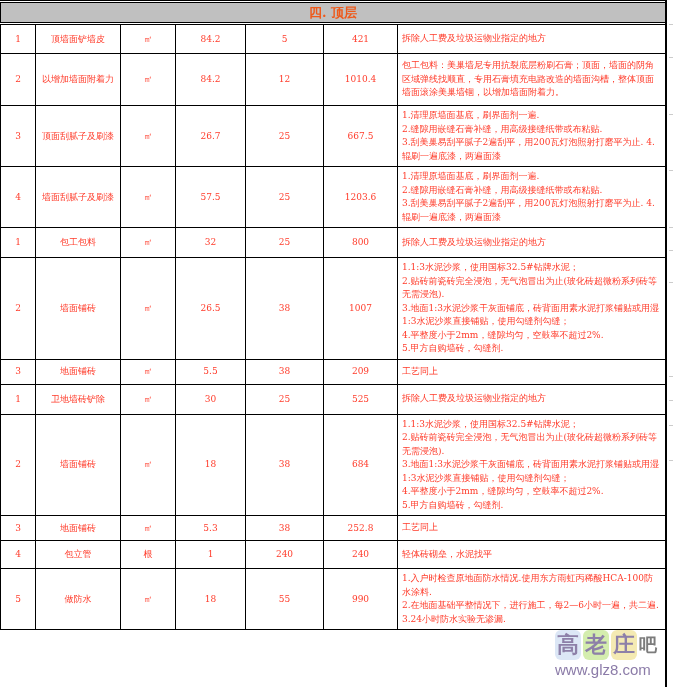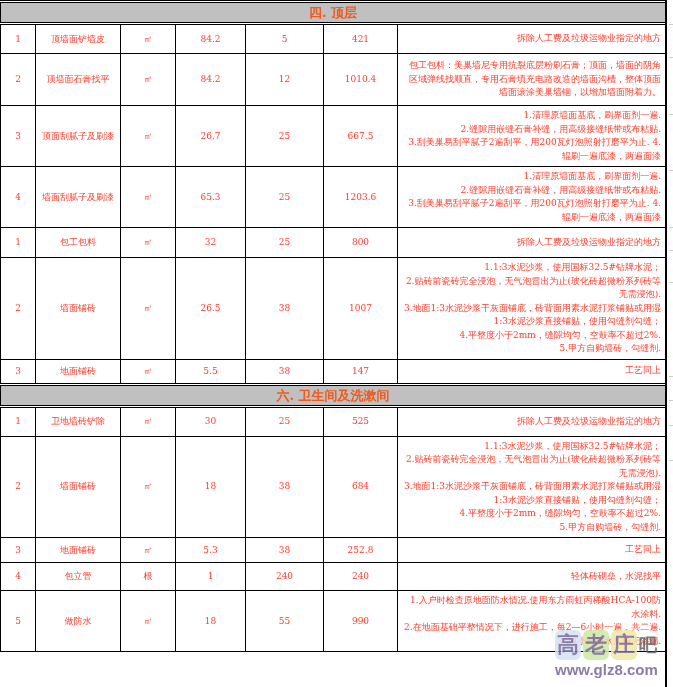--- a/index.html
+++ b/index.html
@@ -2,34 +2,34 @@
 <html><head>
 <meta charset="utf-8">
 <style>
   html, body { margin: 0; padding: 0; background: #ffffff; }
   body { width: 673px; height: 687px; overflow: hidden; position: relative;
          font-family: "DejaVu Serif", "Liberation Serif", serif; }
   .sheet { position: absolute; left: 0; top: 0; width: 665px; }
   table { border-collapse: collapse; table-layout: fixed; width: 665px; }
   td { border: 1px solid #000; color: #ff3b2a; font-size: 9px; text-align: center;
        vertical-align: middle; padding: 0 2px; line-height: 13px; overflow: hidden; }
-  td.desc { text-align: right; padding: 3px 4px; line-height: 13.5px; }
+  td.desc { text-align: left; padding: 3px 4px; line-height: 13.5px; }
   tr.section td { background: #c0c0c0; color: #ee5a1c; font-weight: bold; font-size: 13px;
                   height: 19px; border-top: 3px double #000; border-bottom: 3px double #000; }
   .edge { position: absolute; left: 665px; top: 0; width: 8px; height: 687px;
           border-left: 2px solid #000; background: #fff; }
   .edge .tick { position: absolute; left: 2px; width: 6px; border-top: 1px solid #ccc; }
   .watermark { position: absolute; left: 555px; top: 630px; width: 118px; height: 57px;
                pointer-events: none; }
   .wm-chars { display: flex; gap: 2px; align-items: flex-end; }
   .wm-chars span { display: inline-block; width: 26px; height: 30px; border-radius: 6px;
                    font-size: 22px; line-height: 30px; text-align: center; color: #7a6a9a;
                    font-family: "DejaVu Sans", sans-serif; font-weight: bold; opacity: 0.85; }
   .wm-url { font-family: "Liberation Sans", sans-serif; font-size: 15px; color: #8b7ba8;
-            font-weight: bold; margin-top: 1px; }
+            font-weight: normal; margin-top: 1px; }
 </style>
 </head>
 <body>
 
 <div class="sheet">
   <table>
     <colgroup>
       <col style="width:35px">
         <col style="width:85px">
         <col style="width:55px">
@@ -48,21 +48,21 @@
           <td>㎡</td>
           <td>84.2</td>
           <td>5</td>
           <td>421</td>
           <td class="desc">
             <div>拆除人工费及垃圾运物业指定的地方</div>
           </td>
         </tr>
         <tr style="height: 52px;">
           <td>2</td>
-          <td>顶墙面石膏找平</td>
+          <td>以增加墙面附着力</td>
           <td>㎡</td>
           <td>84.2</td>
           <td>12</td>
           <td>1010.4</td>
           <td class="desc">
             <div>包工包料：美巢墙尼专用抗裂底层粉刷石膏；顶面，墙面的阴角区域弹线找顺直，专用石膏填充电路改造的墙面沟槽，整体顶面墙面滚涂美巢墙锢，以增加墙面附着力。</div>
           </td>
         </tr>
         <tr style="height: 57px;">
           <td>3</td>
@@ -74,21 +74,21 @@
           <td class="desc">
             <div>1.清理原墙面基底，刷界面剂一遍.</div>
             <div>2.缝隙用嵌缝石膏补缝，用高级接缝纸带或布粘贴.</div>
             <div>3.刮美巢易刮平腻子2遍刮平，用200瓦灯泡照射打磨平为止. 4.辊刷一遍底漆，两遍面漆</div>
           </td>
         </tr>
         <tr style="height: 57px;">
           <td>4</td>
           <td>墙面刮腻子及刷漆</td>
           <td>㎡</td>
-          <td>65.3</td>
+          <td>57.5</td>
           <td>25</td>
           <td>1203.6</td>
           <td class="desc">
             <div>1.清理原墙面基底，刷界面剂一遍.</div>
             <div>2.缝隙用嵌缝石膏补缝，用高级接缝纸带或布粘贴.</div>
             <div>3.刮美巢易刮平腻子2遍刮平，用200瓦灯泡照射打磨平为止. 4.辊刷一遍底漆，两遍面漆</div>
           </td>
         </tr>
         <tr style="height: 30px;">
           <td>1</td>
@@ -115,27 +115,24 @@
             <div>4.平整度小于2mm，缝隙均匀，空鼓率不超过2%.</div>
             <div>5.甲方自购墙砖，勾缝剂.</div>
           </td>
         </tr>
         <tr style="height: 25px;">
           <td>3</td>
           <td>地面铺砖</td>
           <td>㎡</td>
           <td>5.5</td>
           <td>38</td>
-          <td>147</td>
+          <td>209</td>
           <td class="desc">
             <div>工艺同上</div>
           </td>
-        </tr>
-        <tr class="section">
-          <td colspan="7">六. 卫生间及洗漱间</td>
         </tr>
         <tr style="height: 30px;">
           <td>1</td>
           <td>卫地墙砖铲除</td>
           <td>㎡</td>
           <td>30</td>
           <td>25</td>
           <td>525</td>
           <td class="desc">
             <div>拆除人工费及垃圾运物业指定的地方</div>

